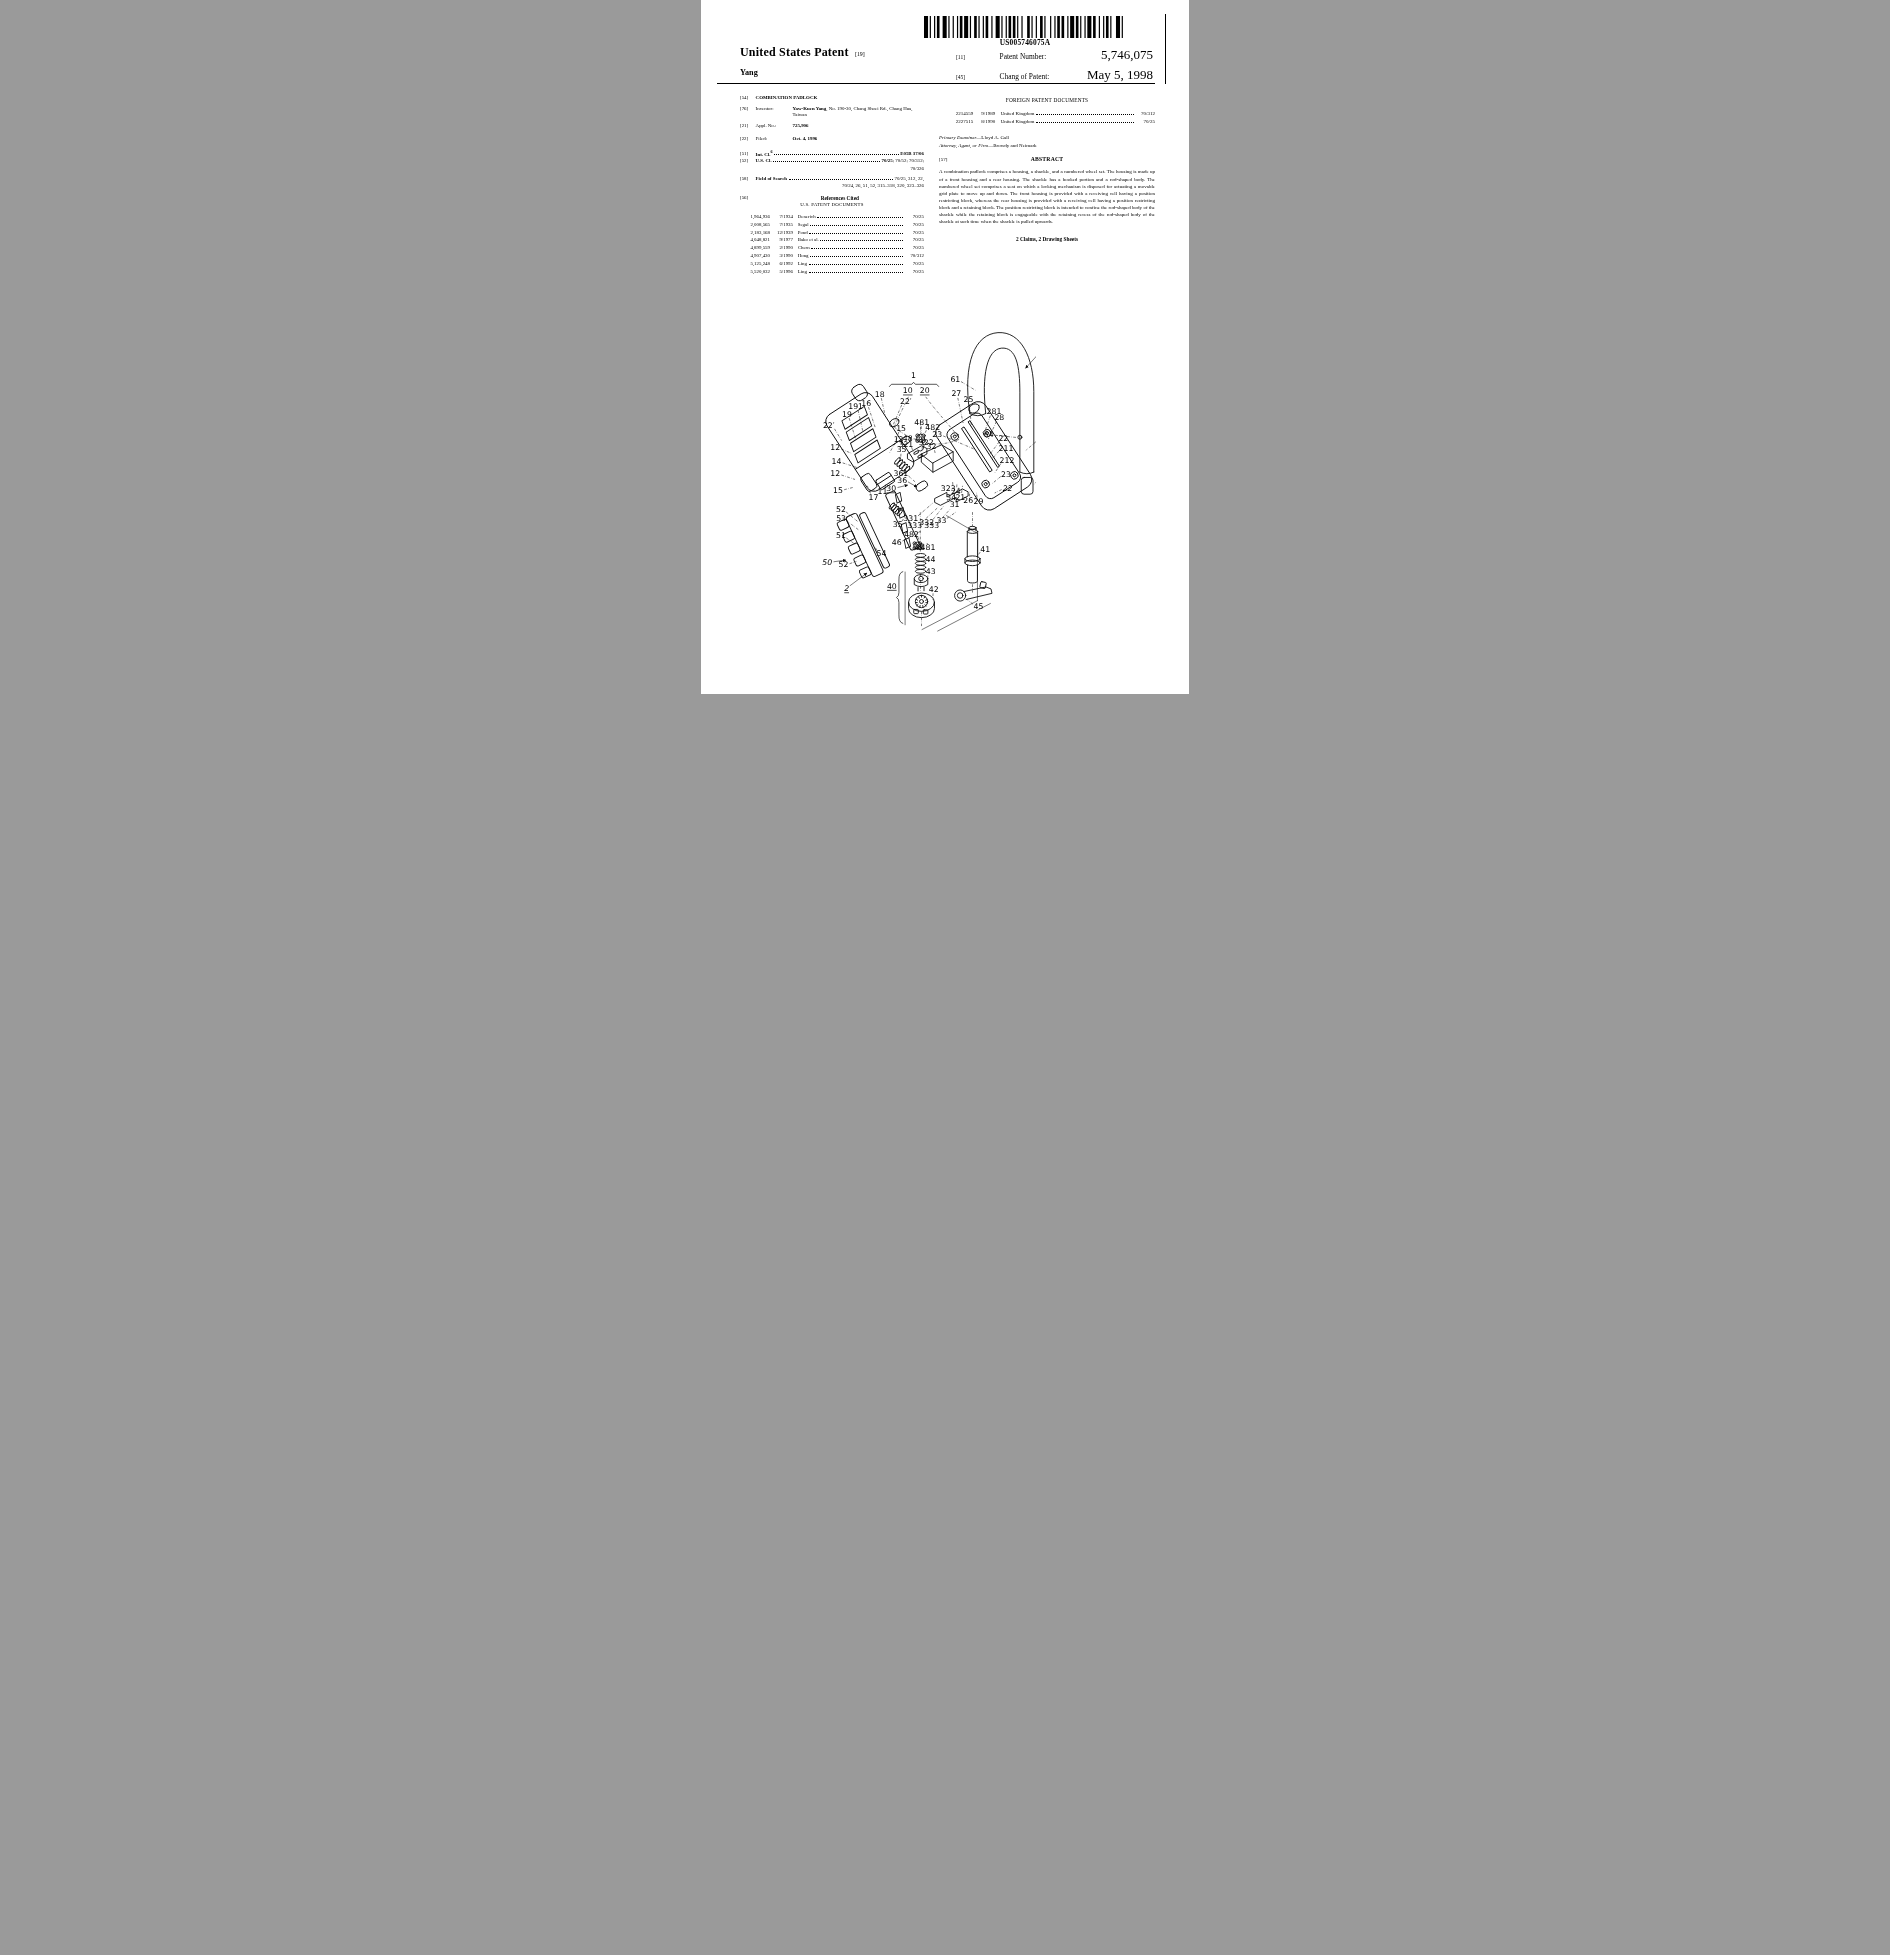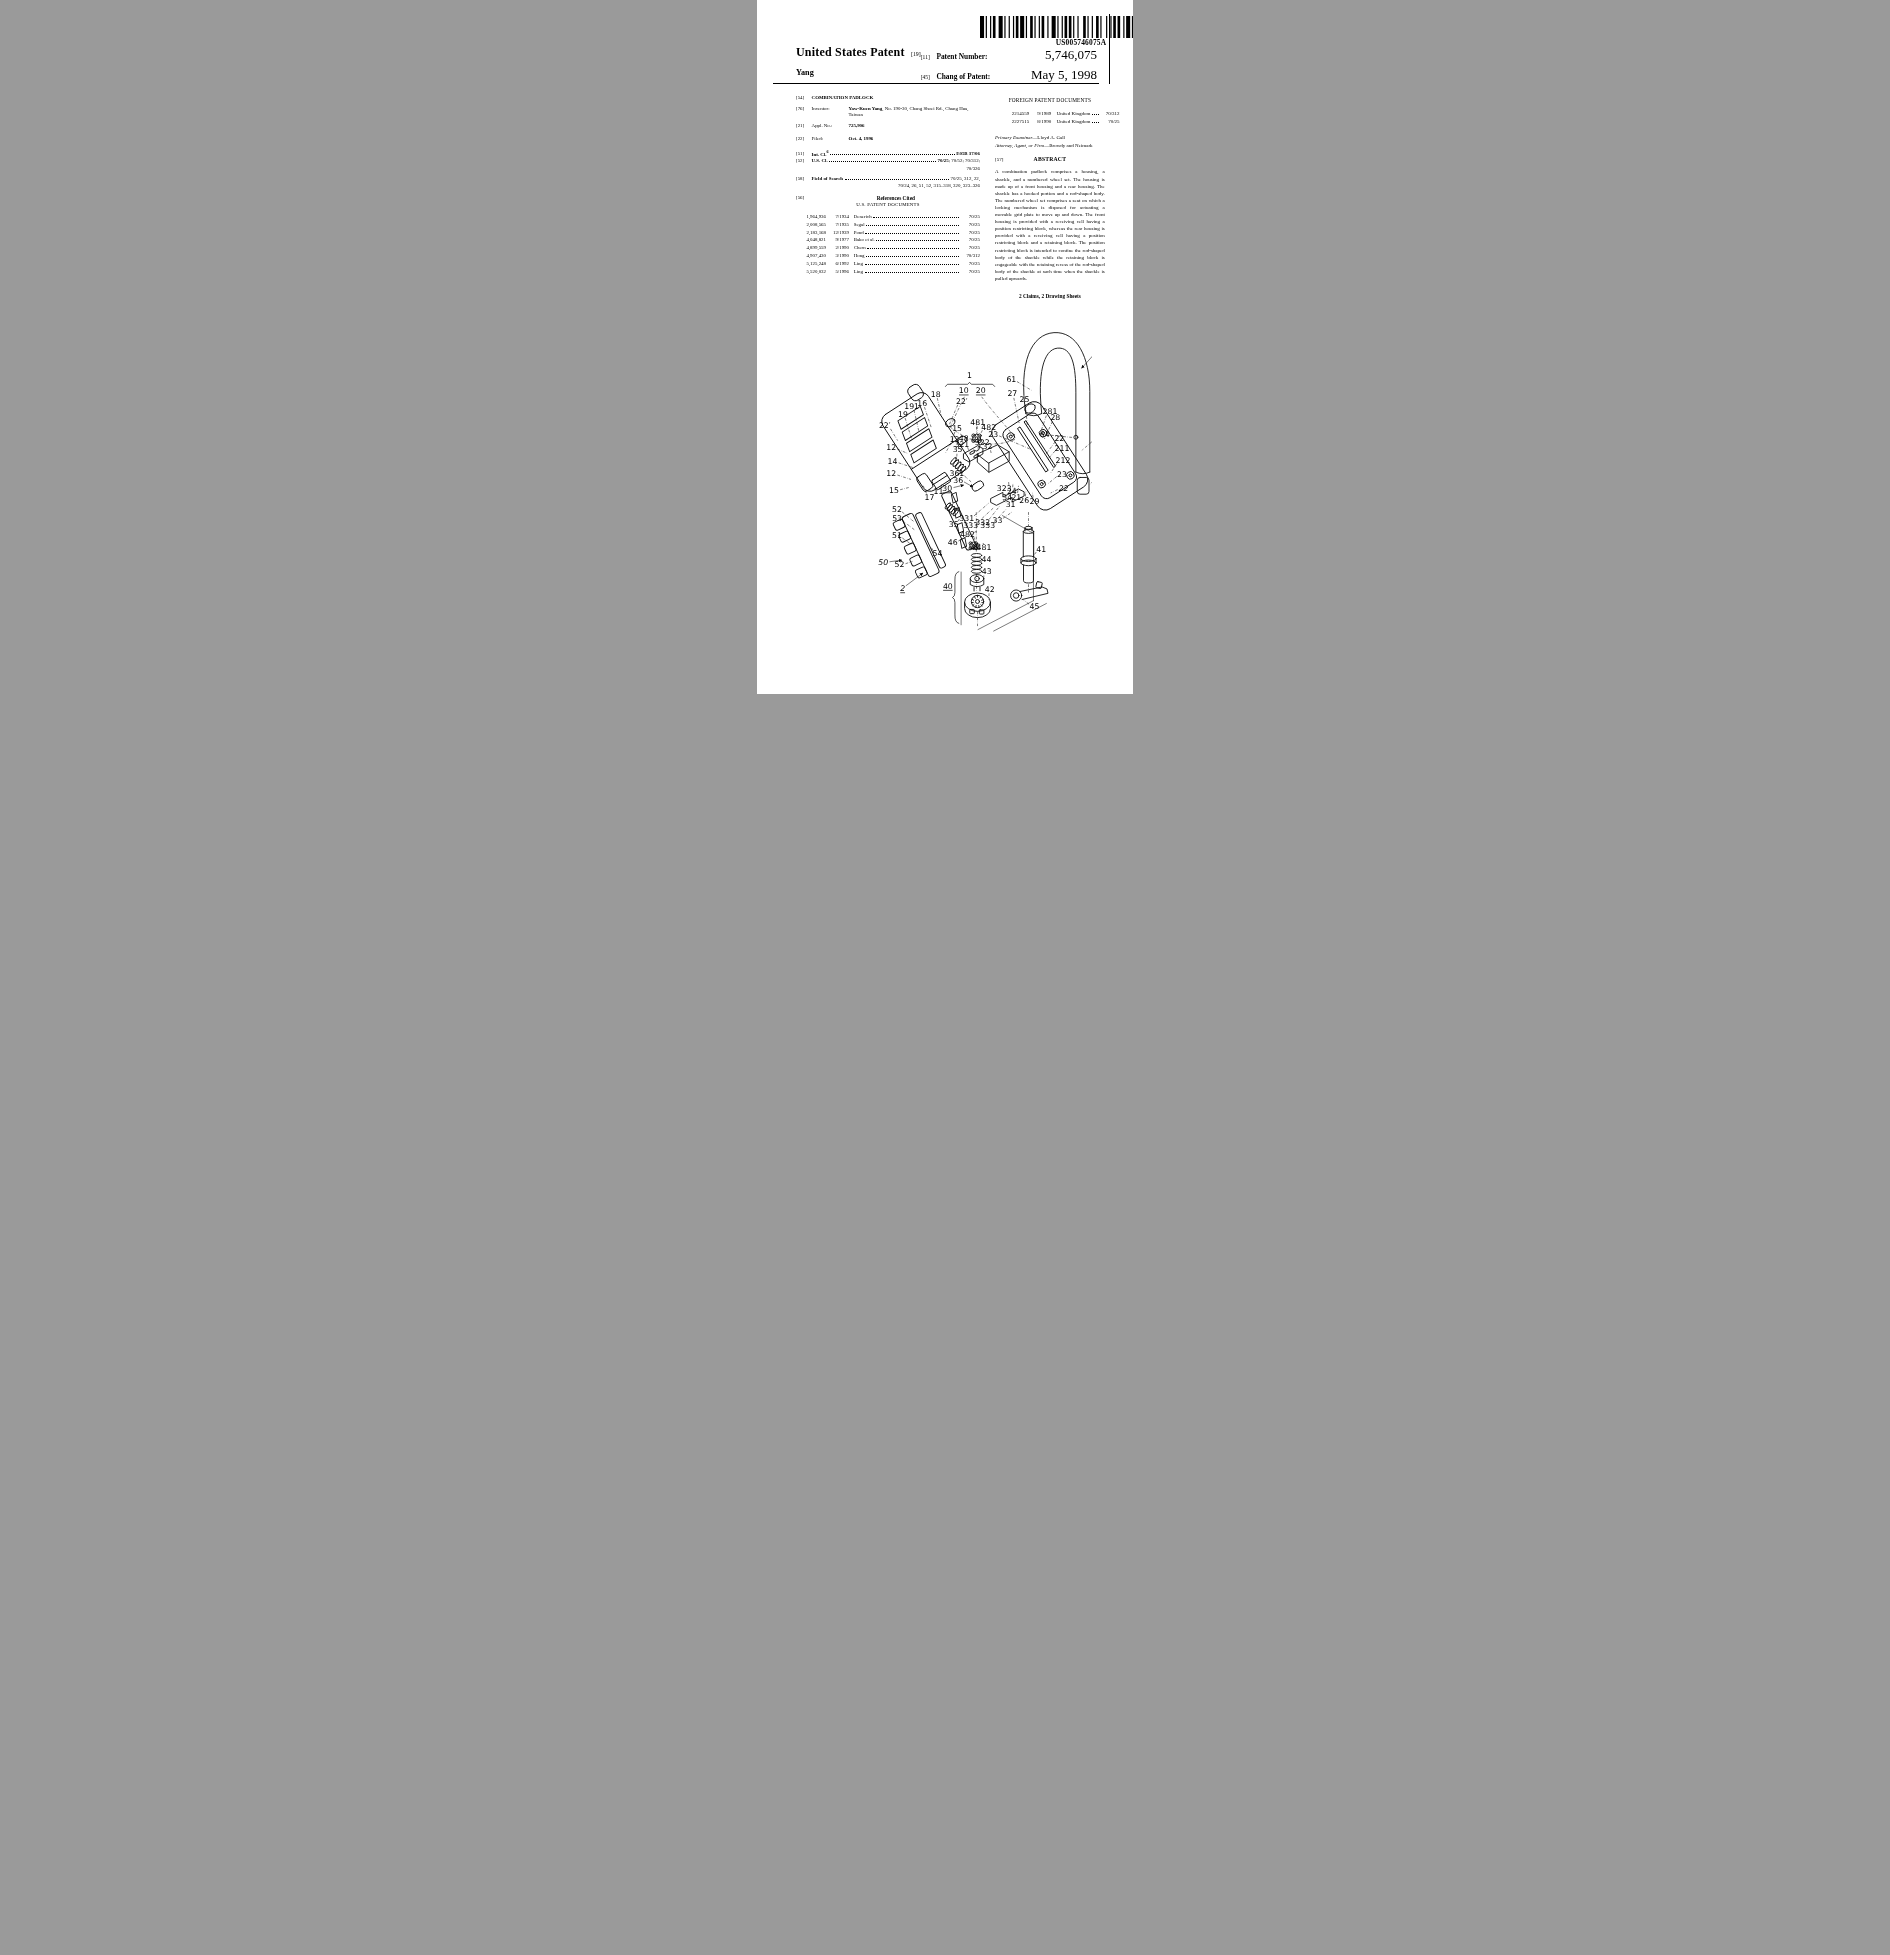--- a/index.html
+++ b/index.html
@@ -1,30 +1,30 @@
 <!DOCTYPE html>
 <html style="font-size:6.3px"><head>
 <meta charset="utf-8">
 <style>
   html,body{margin:0;padding:0;background:#9a9a9a;}
-  .page{position:relative;width:376px;height:694px;margin:0 auto;background:#fff;
+  .page{position:relative;width:488px;height:694px;margin:0 auto;background:#fff;
         font-family:"Liberation Serif",serif;color:#000;overflow:hidden;}
   
   .barcode-block{position:absolute;left:223px;top:15.6px;width:202px;text-align:center;}
   .barcode-svg{width:202px;height:22px;display:block;}
   .barcode-text{font-size:7.4px;font-weight:bold;letter-spacing:0.2px;margin-top:0.8px;}
   .scan-edge{position:absolute;right:23px;top:14px;width:0.8px;height:70px;background:#000;}
   .header-row{position:absolute;left:39px;top:45px;right:36px;display:flex;justify-content:space-between;}
   .us-title{font-size:12px;font-weight:bold;letter-spacing:0.2px;white-space:nowrap;text-align:center;}
   .tag19{font-size:5.9px;font-weight:normal;margin-left:6.3px;}
   .surname{position:absolute;left:39px;top:68px;font-size:8.2px;font-weight:bold;}
   .hdr-right{width:197px;margin-top:1.6px;}
   .hdr-line{display:grid;grid-template-columns:15.6px 1fr auto;align-items:baseline;margin-bottom:4.7px;}
   .hdr-line .tag{font-size:5.5px;}
-  .hdr-line .lab{font-size:7.4px;font-weight:bold;}
+  .hdr-line .lab{font-size:7.4px;font-weight:normal;margin-left:28px;}
   .hdr-line .big{font-size:13px;font-weight:normal;}
   .rule{position:absolute;left:16.4px;right:34px;top:83px;border-top:1.4px solid #000;}
   
   .cols{position:absolute;top:95px;left:39px;right:34px;display:flex;gap:15px;}
   .colL{width:184px;flex:none;font-size:4.9px;line-height:1.32;}
   .colR{flex:1;font-size:5px;line-height:1.42;}
   .frow{display:flex;margin-bottom:4.3px;}
   .ftag{width:15.6px;flex:none;}
   .flab{width:37px;flex:none;}
   .b{font-weight:bold;}

